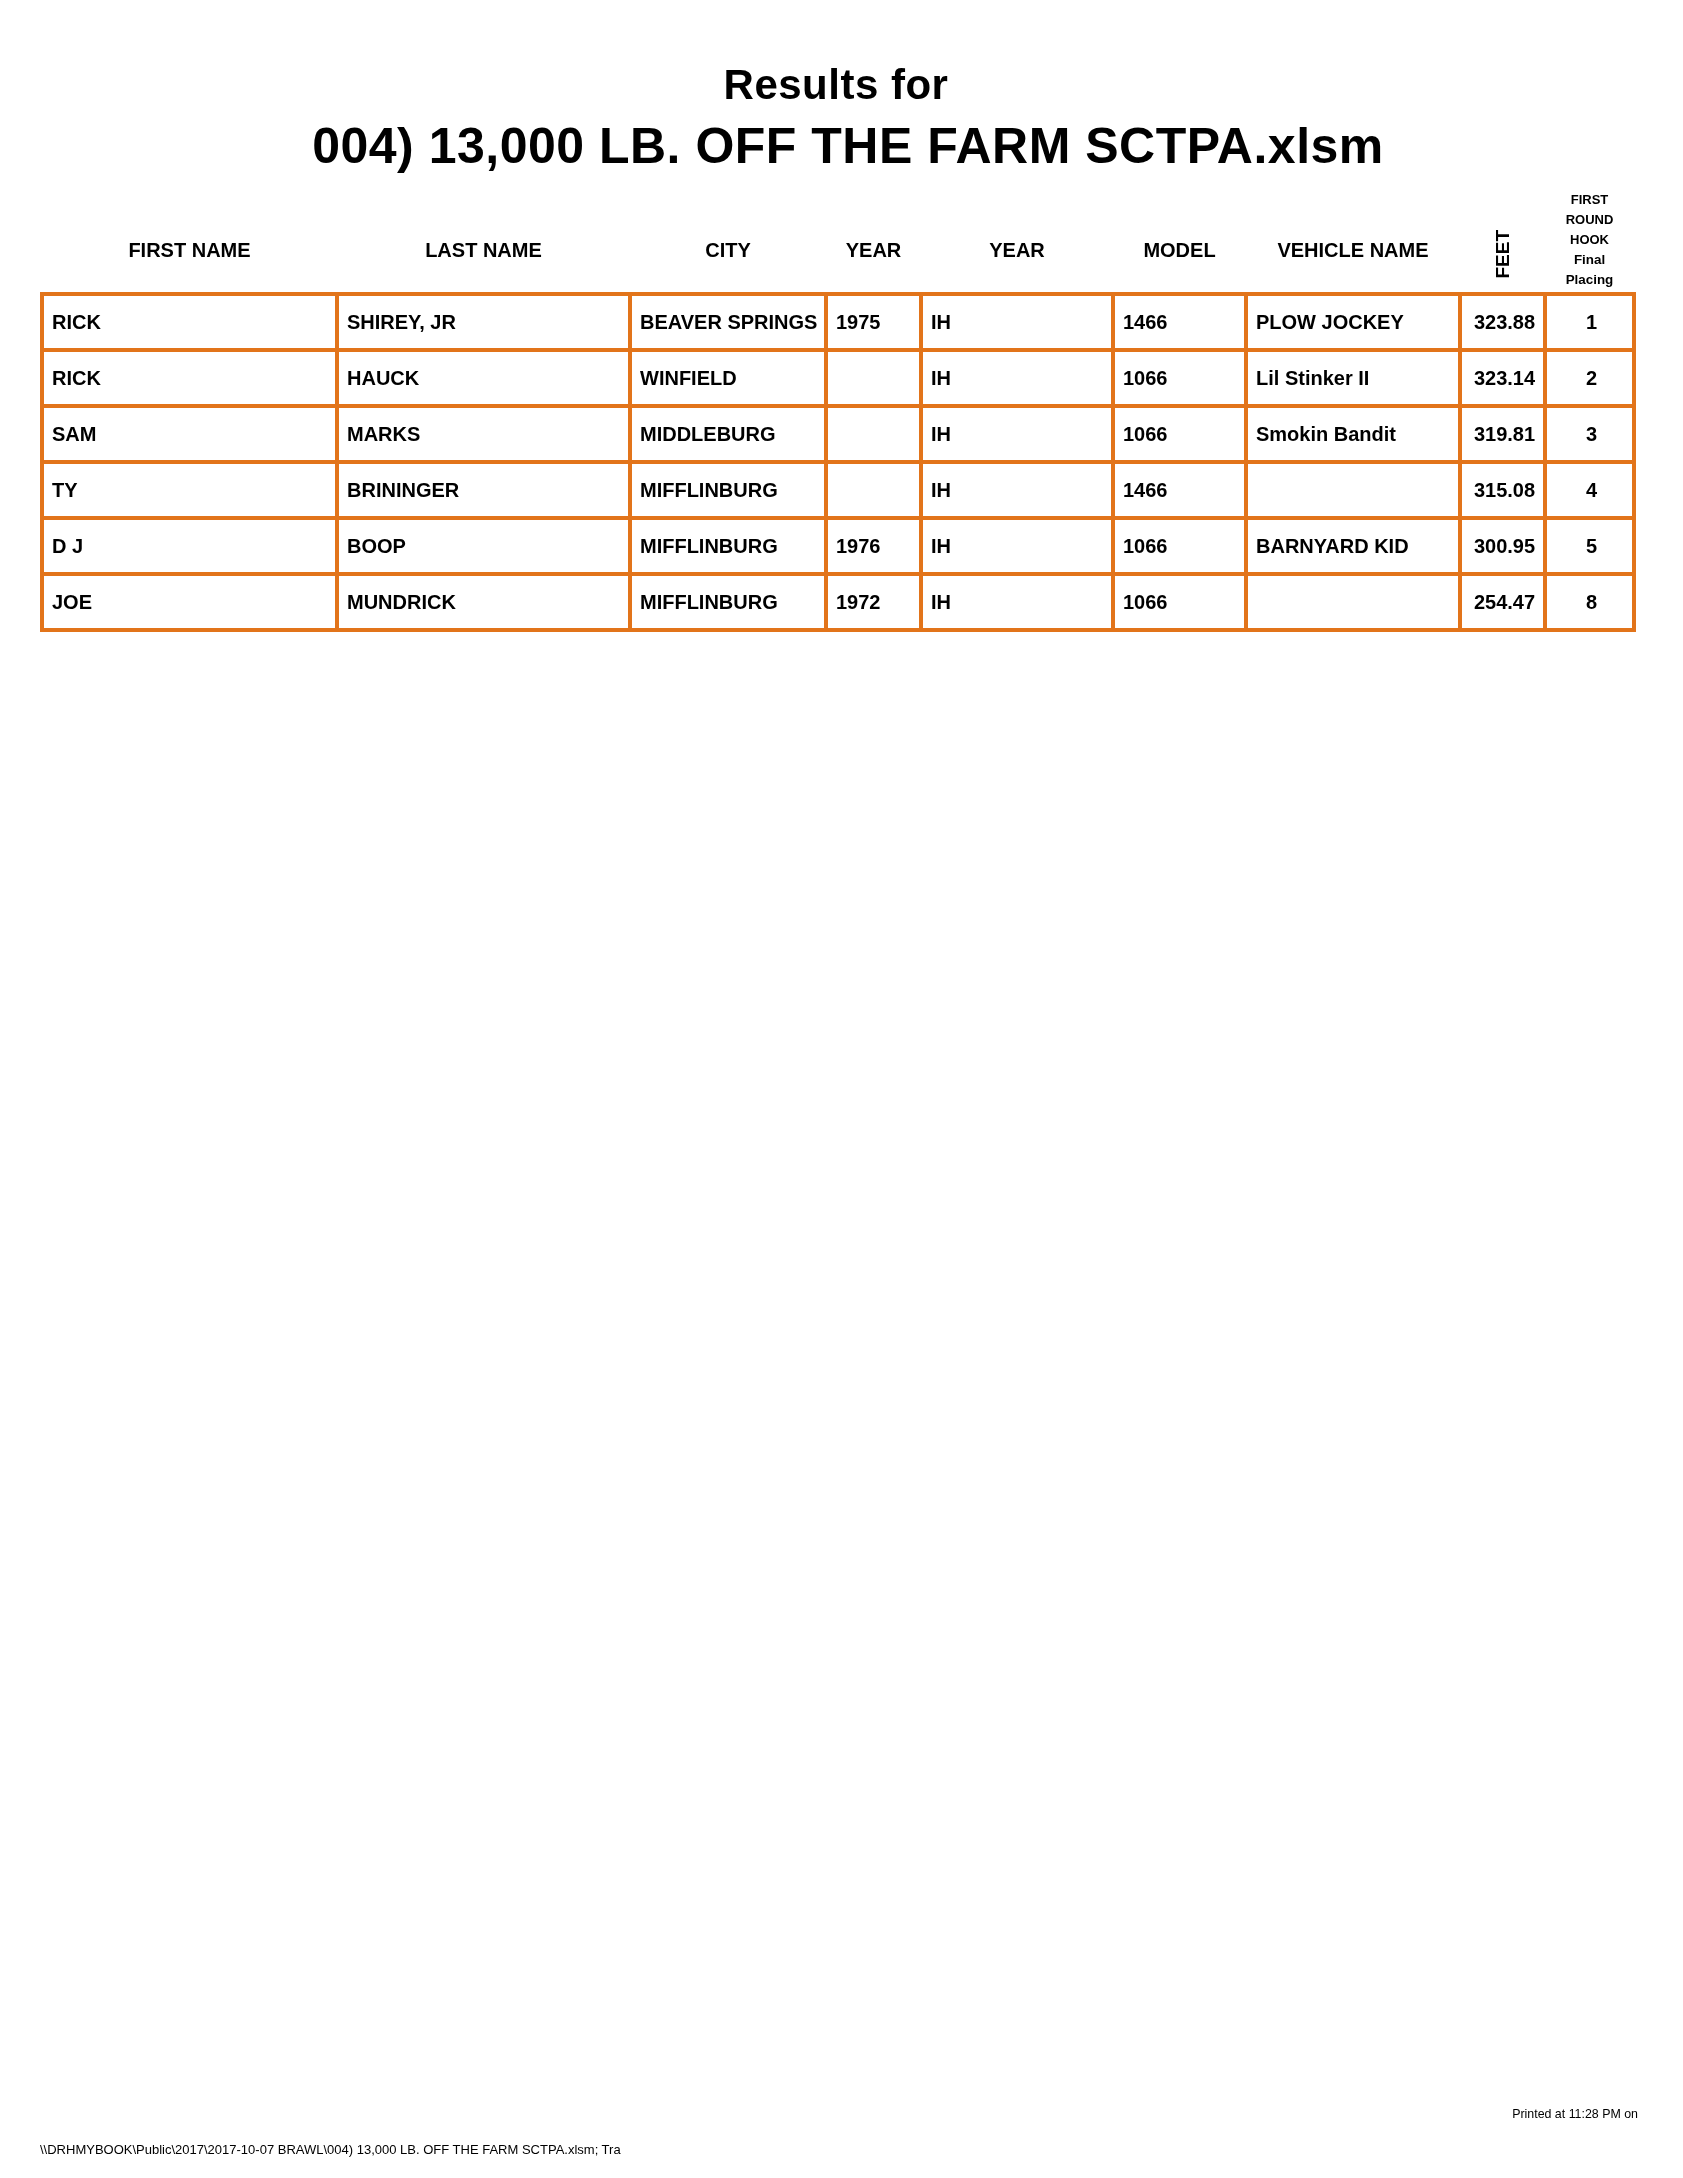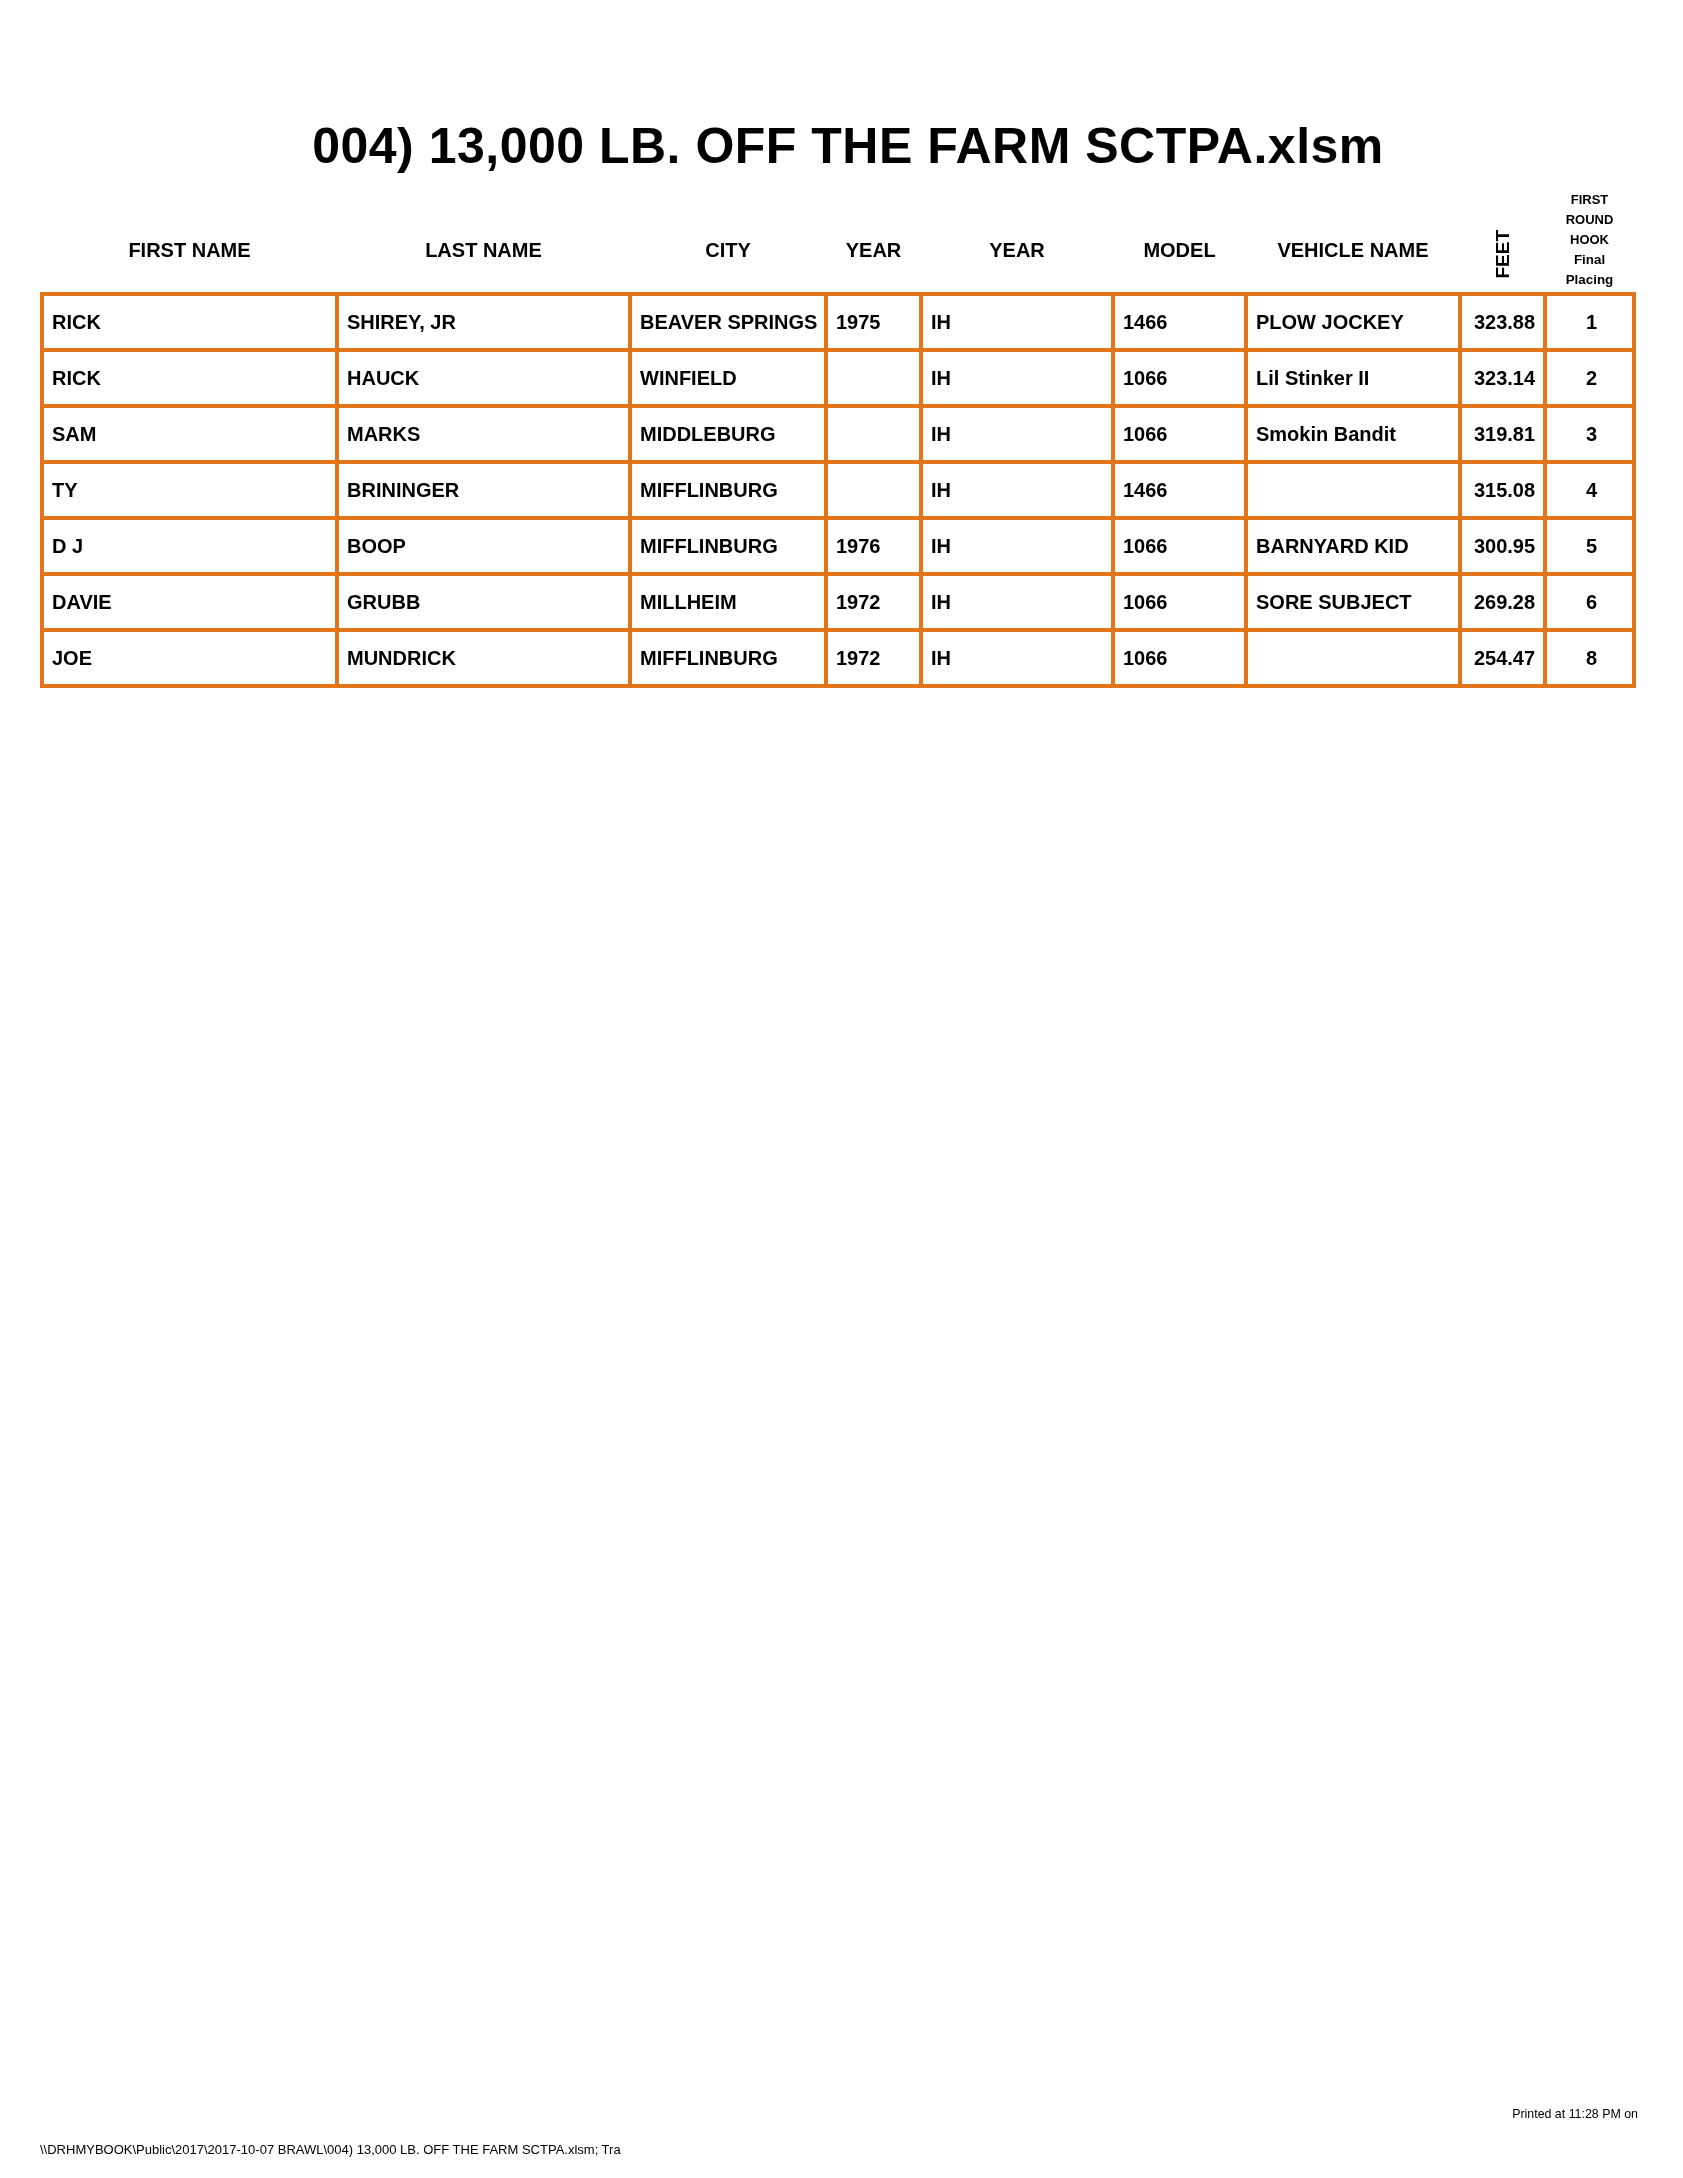--- a/index.html
+++ b/index.html
@@ -68,20 +68,21 @@
   .footer-right{
     position:absolute;right:45px;top:2107px;
     font-size:12.4px;font-weight:normal;
   }
 </style>
 </head>
 <body>
 
 <div class="page">
 
+  <div class="title-line1">Results for</div>
   <div class="title-line2">004) 13,000 LB. OFF THE FARM SCTPA.xlsm</div>
 
   <table class="results">
     <colgroup>
       <col style="width:295px">
       <col style="width:293px">
       <col style="width:196px">
       <col style="width:95px">
       <col style="width:192px">
       <col style="width:133px">
@@ -162,31 +163,20 @@
           <td class="col-last_name">BOOP</td>
           <td class="col-city">MIFFLINBURG</td>
           <td class="col-year">1976</td>
           <td class="col-make">IH</td>
           <td class="col-model">1066</td>
           <td class="col-vehicle_name">BARNYARD KID</td>
           <td class="col-feet">300.95</td>
           <td class="col-placing">5</td>
         </tr>
         <tr>
-          <td class="col-first_name">DAVIE</td>
-          <td class="col-last_name">GRUBB</td>
-          <td class="col-city">MILLHEIM</td>
-          <td class="col-year">1972</td>
-          <td class="col-make">IH</td>
-          <td class="col-model">1066</td>
-          <td class="col-vehicle_name">SORE SUBJECT</td>
-          <td class="col-feet">269.28</td>
-          <td class="col-placing">6</td>
-        </tr>
-        <tr>
           <td class="col-first_name">JOE</td>
           <td class="col-last_name">MUNDRICK</td>
           <td class="col-city">MIFFLINBURG</td>
           <td class="col-year">1972</td>
           <td class="col-make">IH</td>
           <td class="col-model">1066</td>
           <td class="col-vehicle_name"></td>
           <td class="col-feet">254.47</td>
           <td class="col-placing">8</td>
         </tr>

